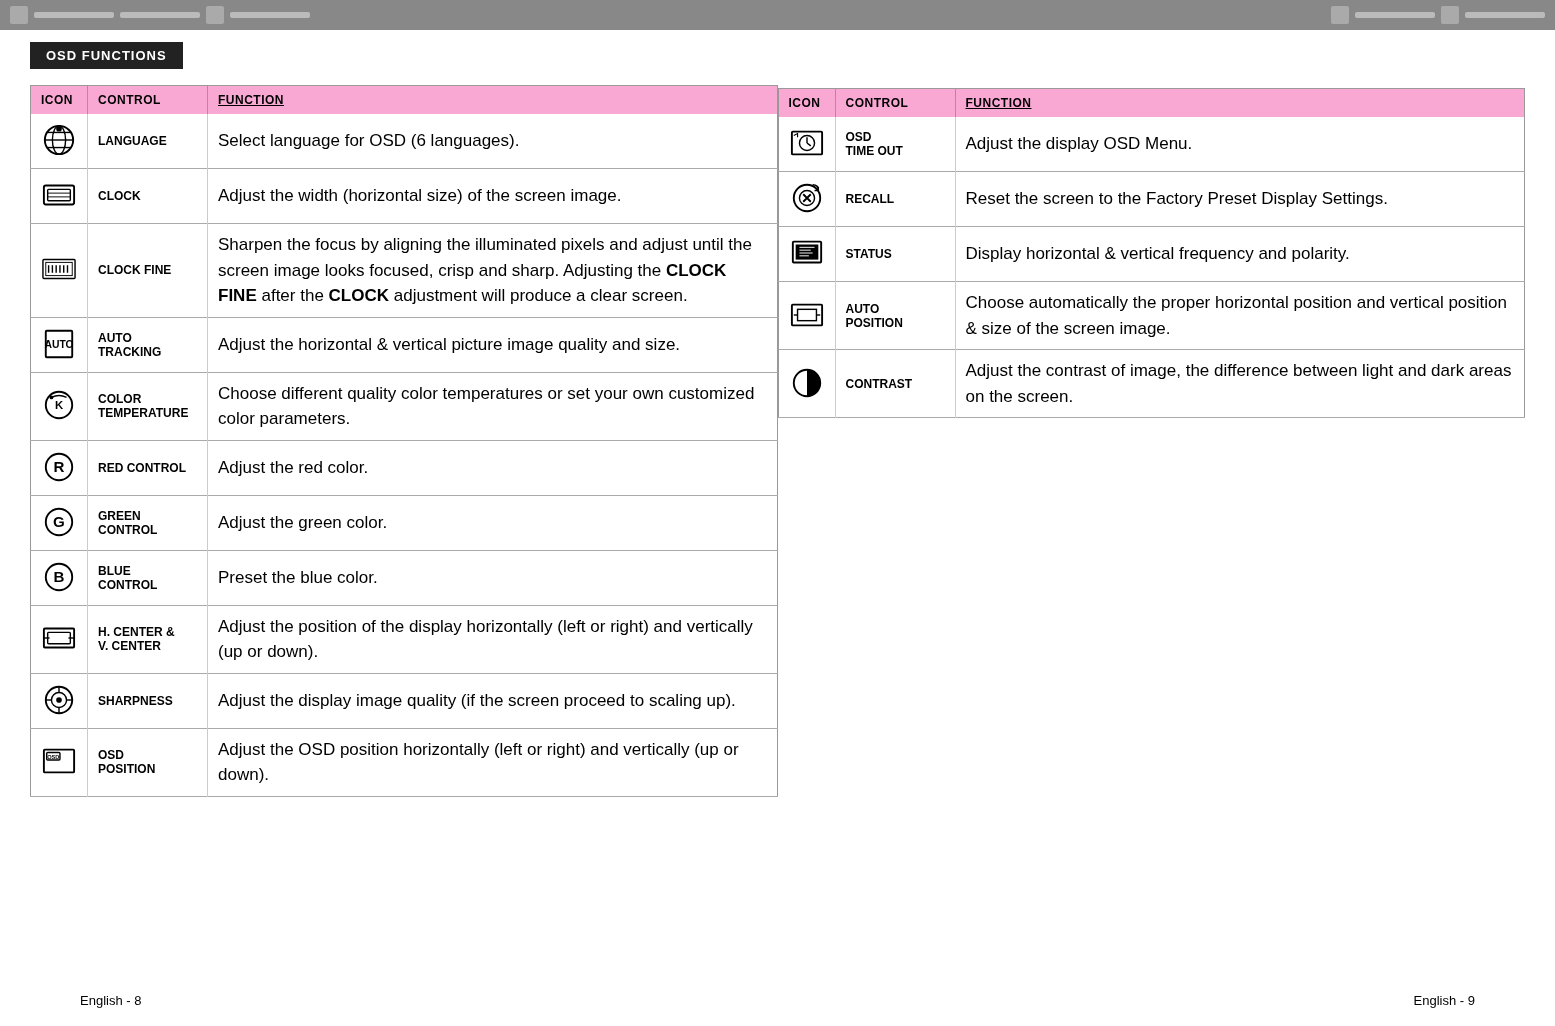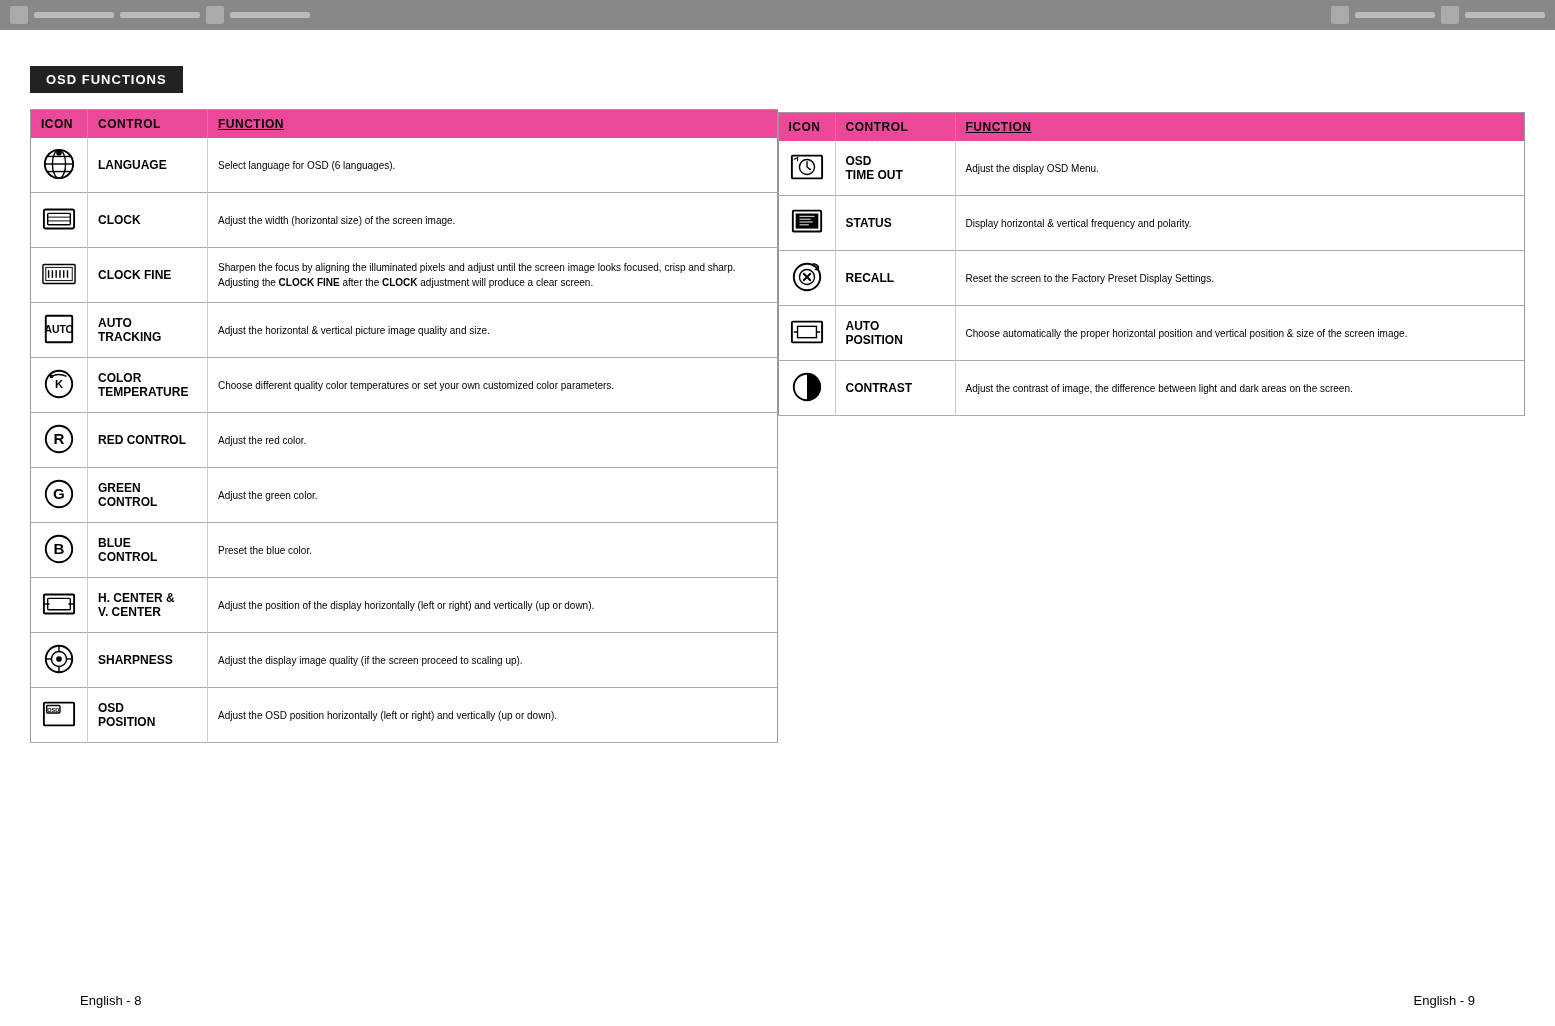--- a/index.html
+++ b/index.html
@@ -40,21 +40,21 @@
     .banner-line {
       height: 6px;
       width: 80px;
       background: #bbb;
       border-radius: 2px;
     }
 
     .page-content {
       display: flex;
       width: 100%;
-      padding: 36px 30px;
+      padding: 12px 30px;
     }
 
     
     .osd-header {
       background: #222;
       color: #fff;
       font-weight: bold;
       font-size: 13px;
       padding: 6px 16px;
       display: inline-block;
@@ -69,21 +69,21 @@
       flex: 1;
     }
 
     
     .func-table {
       width: 100%;
       border-collapse: collapse;
       border: 1px solid #999;
     }
     .func-table thead tr {
-      background: #ec4899;
+      background: #f9a8d4;
     }
     .func-table thead th {
       padding: 7px 10px;
       font-weight: bold;
       font-size: 12px;
       text-align: left;
       letter-spacing: 0.5px;
       border-right: 1px solid #999;
     }
     .func-table thead th:last-child {
@@ -106,21 +106,21 @@
       width: 48px;
       text-align: center;
     }
     .control-cell {
       width: 120px;
       font-weight: bold;
       font-size: 12px;
       margin-top: 37px;
     }
     .function-cell {
-      font-size: 10px;
+      font-size: 17px;
       line-height: 1.5;
     }
 
     
     .icon-box {
       width: 36px;
       height: 36px;
       display: inline-flex;
       align-items: center;
       justify-content: center;
@@ -331,47 +331,47 @@
       <line x1="18" y1="18" x2="22" y2="21" stroke="#000" stroke-width="1.5"></line>
       <polyline points="4,10 8,8 8,12" fill="none" stroke="#000" stroke-width="1.2"></polyline>
     </svg>
               </div></td>
             <td class="control-cell"><span>OSD</span><br><span>TIME OUT</span></td>
             <td class="function-cell">Adjust the display OSD Menu.</td>
           </tr>
           <tr>
             <td class="icon-cell"><div class="icon-box">
                 <svg viewBox="0 0 36 36" width="34" height="34" xmlns="http://www.w3.org/2000/svg">
+      <circle cx="18" cy="18" r="14" fill="none" stroke="#000" stroke-width="2"></circle>
+      <circle cx="18" cy="18" r="8" fill="none" stroke="#000" stroke-width="1.5"></circle>
+      <path d="M14,14 L22,22 M22,14 L14,22" stroke="#000" stroke-width="2"></path>
+      <polyline points="26,10 30,10 30,6" fill="none" stroke="#000" stroke-width="1.5"></polyline>
+      <path d="M30,10 Q30,4 24,4" fill="none" stroke="#000" stroke-width="1.5"></path>
+    </svg>
+              </div></td>
+            <td class="control-cell">RECALL</td>
+            <td class="function-cell">Reset the screen to the Factory Preset Display Settings.</td>
+          </tr>
+          <tr>
+            <td class="icon-cell"><div class="icon-box">
+                <svg viewBox="0 0 36 36" width="34" height="34" xmlns="http://www.w3.org/2000/svg">
       <rect x="3" y="6" width="30" height="22" rx="1" fill="none" stroke="#000" stroke-width="2"></rect>
       <rect x="6" y="9" width="24" height="16" rx="0" fill="#000"></rect>
       <line x1="10" y1="12" x2="26" y2="12" stroke="#fff" stroke-width="1"></line>
       <line x1="10" y1="15" x2="22" y2="15" stroke="#fff" stroke-width="1"></line>
       <line x1="10" y1="18" x2="24" y2="18" stroke="#fff" stroke-width="1"></line>
       <line x1="10" y1="21" x2="20" y2="21" stroke="#fff" stroke-width="1"></line>
     </svg>
               </div></td>
             <td class="control-cell">STATUS</td>
             <td class="function-cell">Display horizontal &amp; vertical frequency and polarity.</td>
           </tr>
           <tr>
             <td class="icon-cell"><div class="icon-box">
                 <svg viewBox="0 0 36 36" width="34" height="34" xmlns="http://www.w3.org/2000/svg">
-      <circle cx="18" cy="18" r="14" fill="none" stroke="#000" stroke-width="2"></circle>
-      <circle cx="18" cy="18" r="8" fill="none" stroke="#000" stroke-width="1.5"></circle>
-      <path d="M14,14 L22,22 M22,14 L14,22" stroke="#000" stroke-width="2"></path>
-      <polyline points="26,10 30,10 30,6" fill="none" stroke="#000" stroke-width="1.5"></polyline>
-      <path d="M30,10 Q30,4 24,4" fill="none" stroke="#000" stroke-width="1.5"></path>
-    </svg>
-              </div></td>
-            <td class="control-cell">RECALL</td>
-            <td class="function-cell">Reset the screen to the Factory Preset Display Settings.</td>
-          </tr>
-          <tr>
-            <td class="icon-cell"><div class="icon-box">
-                <svg viewBox="0 0 36 36" width="34" height="34" xmlns="http://www.w3.org/2000/svg">
       <rect x="2" y="7" width="32" height="22" rx="1" fill="none" stroke="#000" stroke-width="2"></rect>
       <rect x="8" y="12" width="20" height="12" rx="0" fill="none" stroke="#000" stroke-width="1.5"></rect>
       <line x1="8" y1="18" x2="4" y2="18" stroke="#000" stroke-width="1.5"></line>
       <line x1="28" y1="18" x2="32" y2="18" stroke="#000" stroke-width="1.5"></line>
     </svg>
               </div></td>
             <td class="control-cell"><span>AUTO</span><br><span>POSITION</span></td>
             <td class="function-cell">Choose automatically the proper horizontal position and vertical position &amp; size of the screen image.</td>
           </tr>
           <tr>

